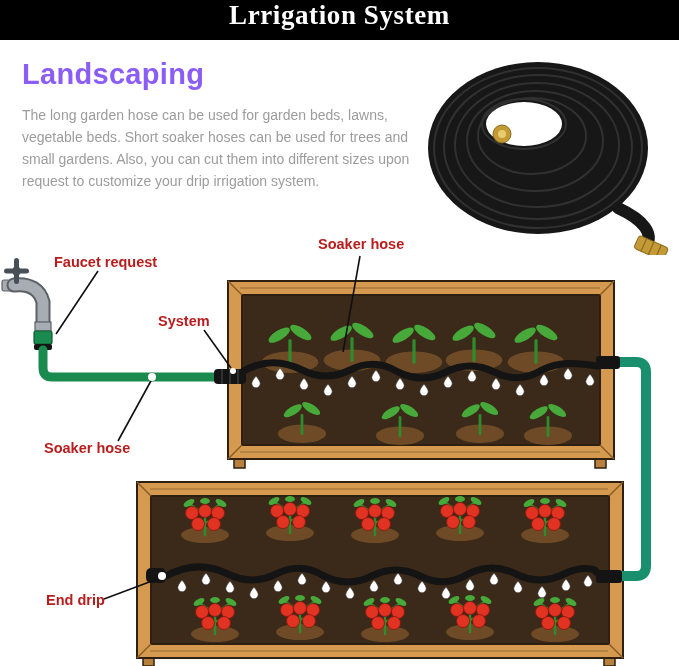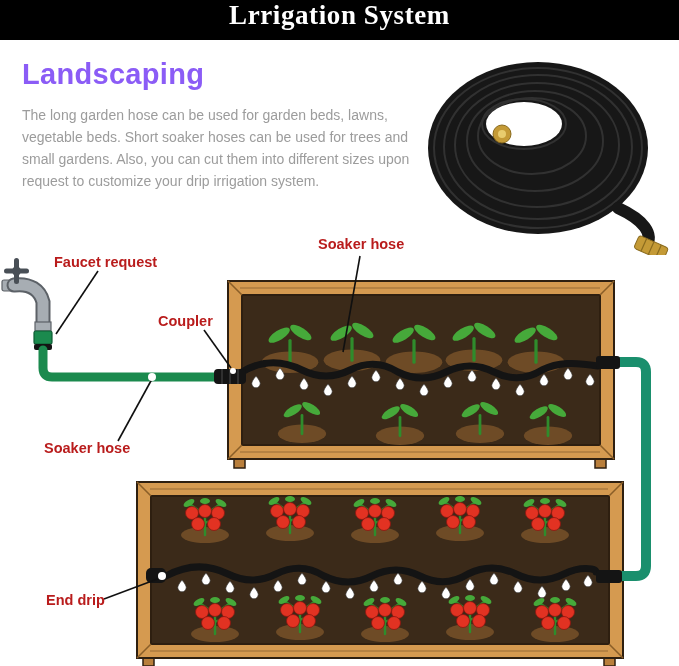--- a/index.html
+++ b/index.html
@@ -224,17 +224,17 @@
       <path class="ptr" d="M118,441 L152,379"></path>
       <path class="ptr" d="M104,599 L160,578"></path>
       <circle class="dot" cx="152" cy="377" r="4"></circle>
       <circle class="dot" cx="162" cy="576" r="4"></circle>
       <circle class="dot" cx="233" cy="371" r="3"></circle>
     </g>
   </svg>
 
   <div class="lbl" style="left:54px;top:254px;">Faucet request</div>
   <div class="lbl" style="left:318px;top:236px;">Soaker hose</div>
-  <div class="lbl" style="left:158px;top:313px;">Coupler</div>
+  <div class="lbl" style="left:158px;top:313px;">System</div>
   <div class="lbl" style="left:44px;top:440px;">Soaker hose</div>
   <div class="lbl" style="left:46px;top:592px;">End drip</div>
 
 </div>
 
 </body></html>

